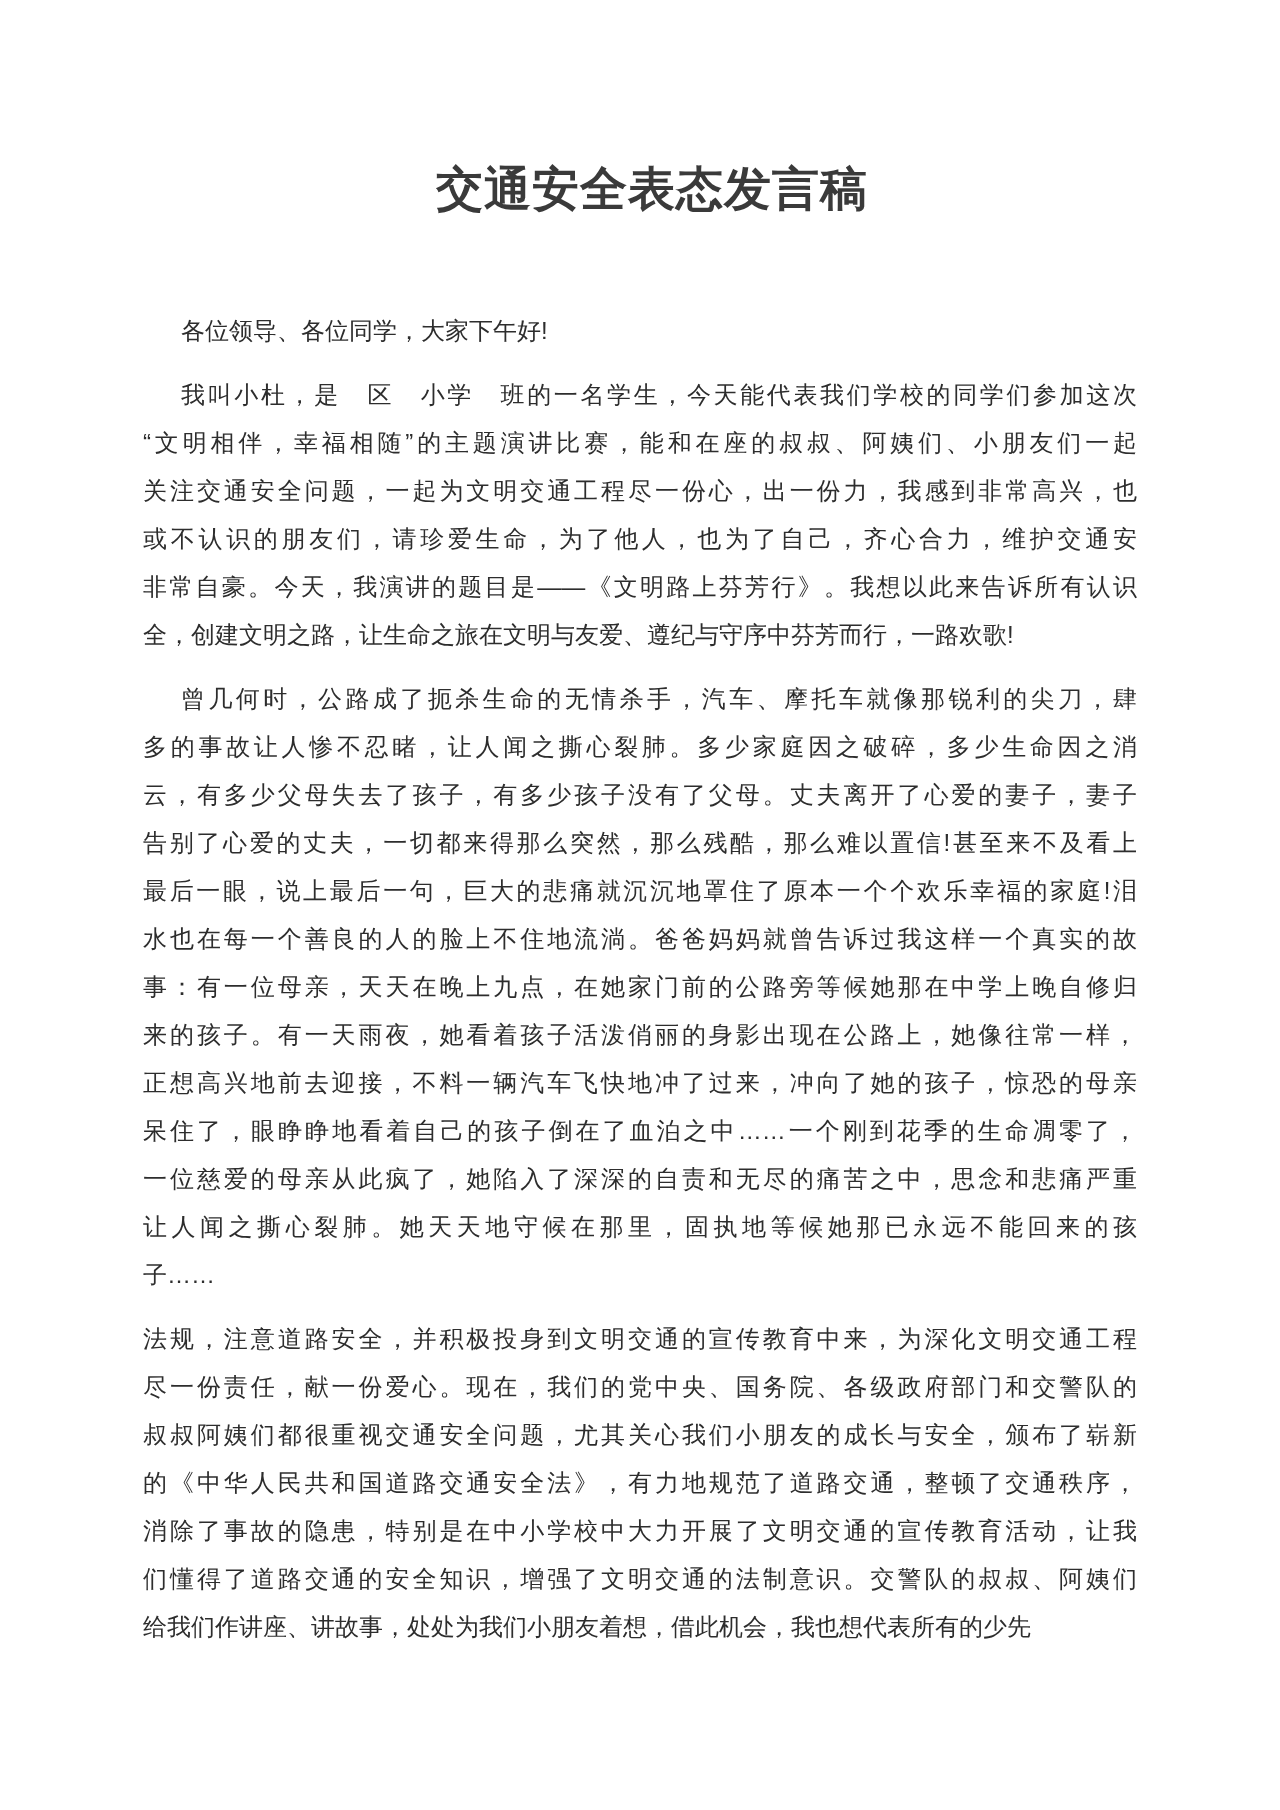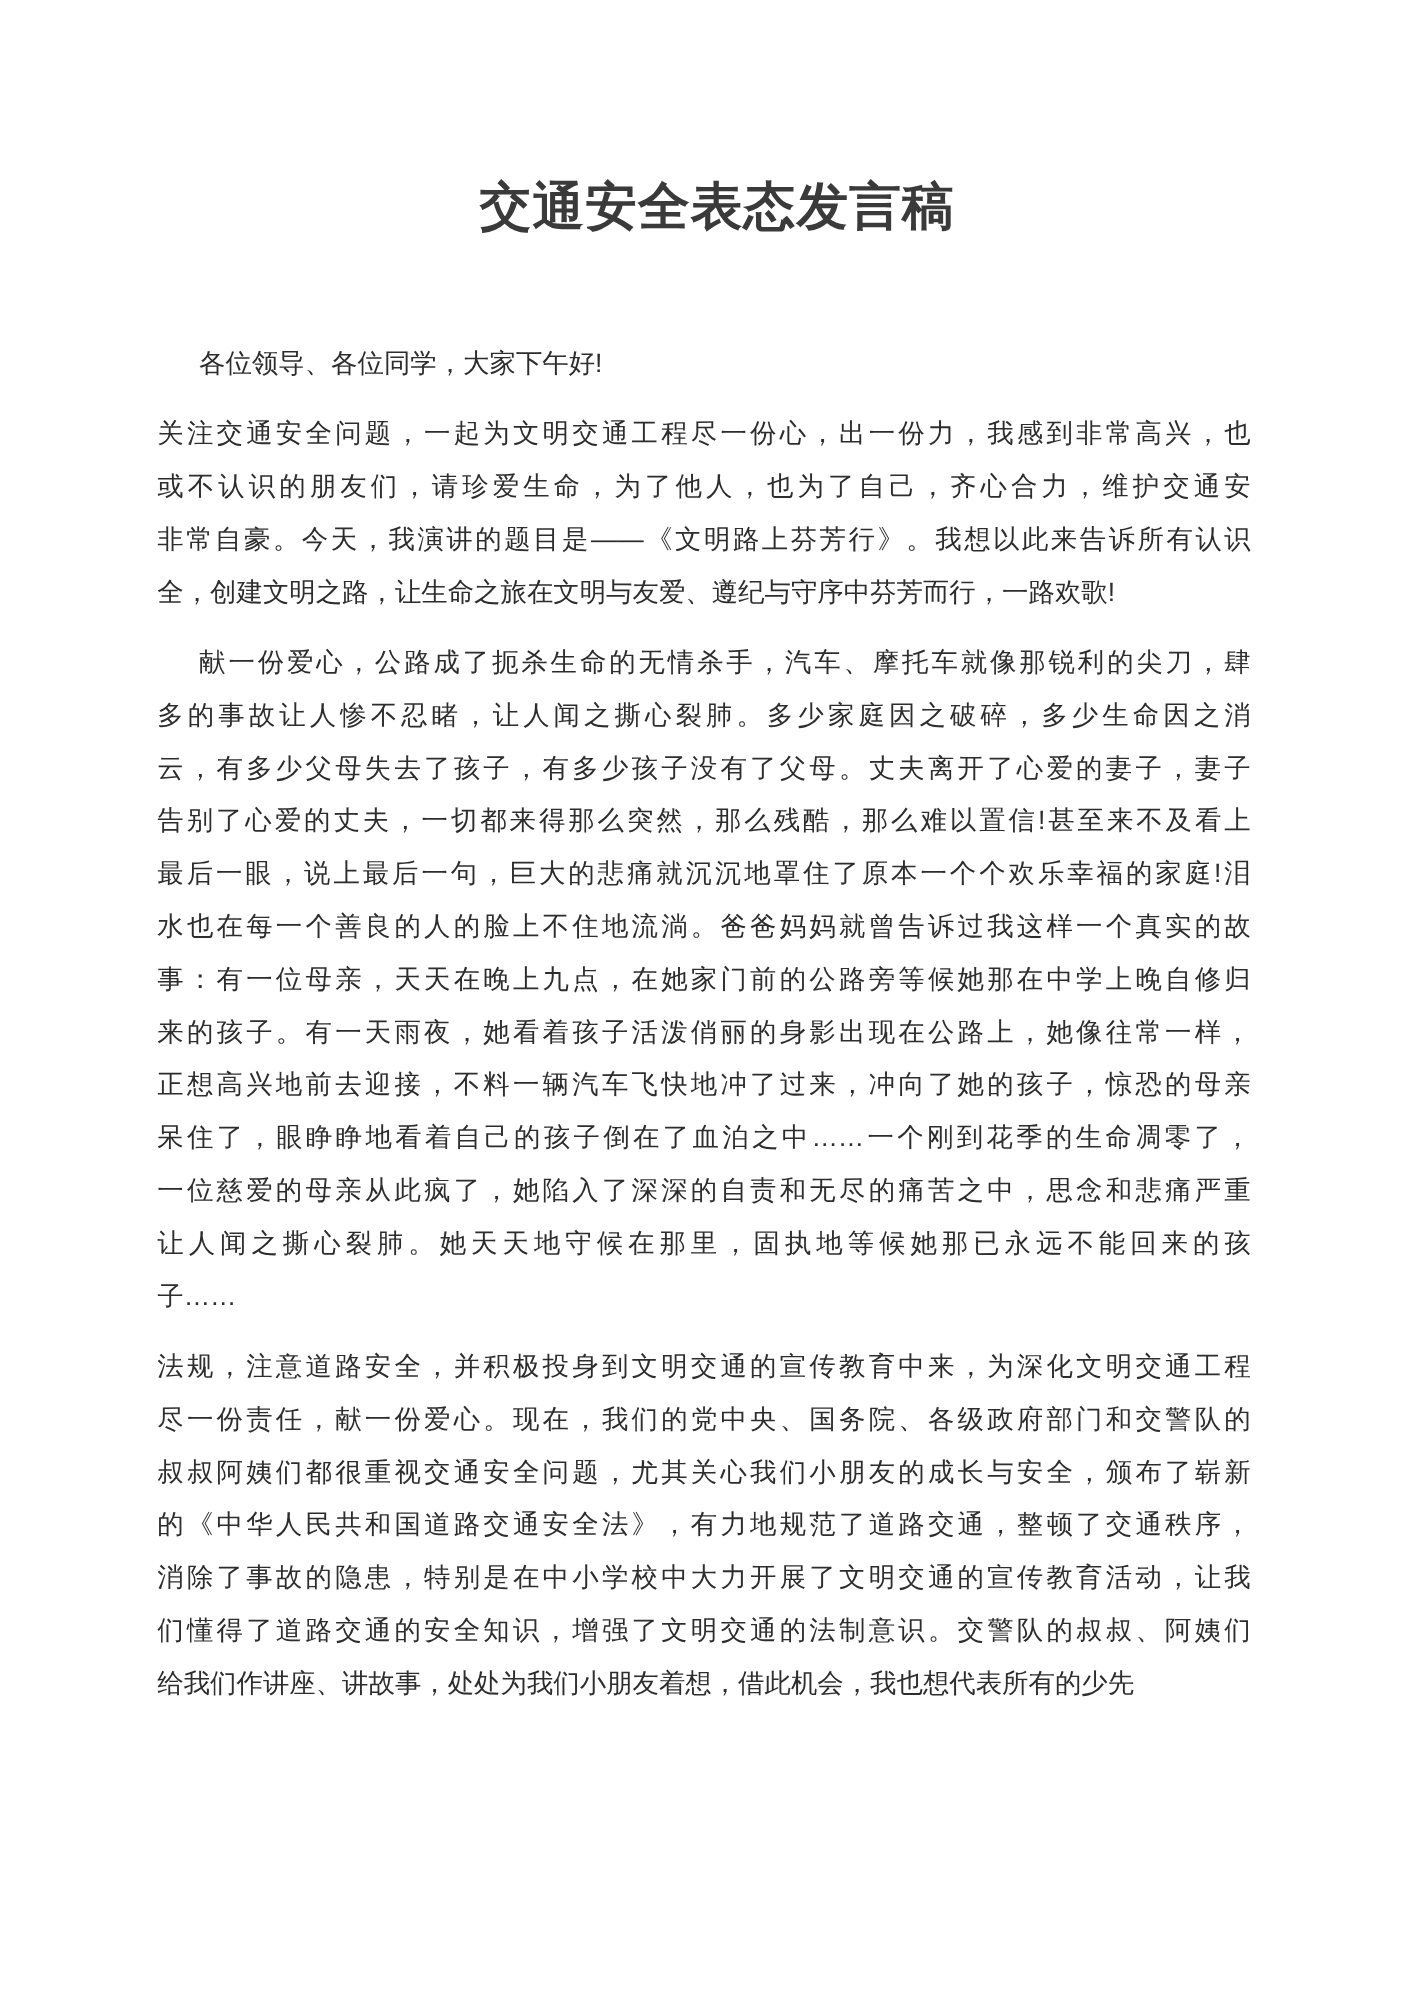--- a/index.html
+++ b/index.html
@@ -49,27 +49,29 @@
 </head>
 <body>
 
 <div class="page">
   <h1 class="doc-title">交通安全表态发言稿</h1>
   <div class="doc-content">
       <div class="paragraph">
         <div class="line indent">各位领导、各位同学，大家下午好!</div>
       </div>
       <div class="paragraph">
+        <div class="line indent just">我叫小杜，是　区　小学　班的一名学生，今天能代表我们学校的同学们参加这次</div>
+        <div class="line just">“文明相伴，幸福相随”的主题演讲比赛，能和在座的叔叔、阿姨们、小朋友们一起</div>
         <div class="line just">关注交通安全问题，一起为文明交通工程尽一份心，出一份力，我感到非常高兴，也</div>
         <div class="line just">或不认识的朋友们，请珍爱生命，为了他人，也为了自己，齐心合力，维护交通安</div>
         <div class="line just">非常自豪。今天，我演讲的题目是——《文明路上芬芳行》。我想以此来告诉所有认识</div>
         <div class="line">全，创建文明之路，让生命之旅在文明与友爱、遵纪与守序中芬芳而行，一路欢歌!</div>
       </div>
       <div class="paragraph">
-        <div class="line indent just">献一份爱心，公路成了扼杀生命的无情杀手，汽车、摩托车就像那锐利的尖刀，肆</div>
+        <div class="line indent just">曾几何时，公路成了扼杀生命的无情杀手，汽车、摩托车就像那锐利的尖刀，肆</div>
         <div class="line just">多的事故让人惨不忍睹，让人闻之撕心裂肺。多少家庭因之破碎，多少生命因之消</div>
         <div class="line just">云，有多少父母失去了孩子，有多少孩子没有了父母。丈夫离开了心爱的妻子，妻子</div>
         <div class="line just">告别了心爱的丈夫，一切都来得那么突然，那么残酷，那么难以置信!甚至来不及看上</div>
         <div class="line just">最后一眼，说上最后一句，巨大的悲痛就沉沉地罩住了原本一个个欢乐幸福的家庭!泪</div>
         <div class="line just">水也在每一个善良的人的脸上不住地流淌。爸爸妈妈就曾告诉过我这样一个真实的故</div>
         <div class="line just">事：有一位母亲，天天在晚上九点，在她家门前的公路旁等候她那在中学上晚自修归</div>
         <div class="line just">来的孩子。有一天雨夜，她看着孩子活泼俏丽的身影出现在公路上，她像往常一样，</div>
         <div class="line just">正想高兴地前去迎接，不料一辆汽车飞快地冲了过来，冲向了她的孩子，惊恐的母亲</div>
         <div class="line just">呆住了，眼睁睁地看着自己的孩子倒在了血泊之中……一个刚到花季的生命凋零了，</div>
         <div class="line just">一位慈爱的母亲从此疯了，她陷入了深深的自责和无尽的痛苦之中，思念和悲痛严重</div>

